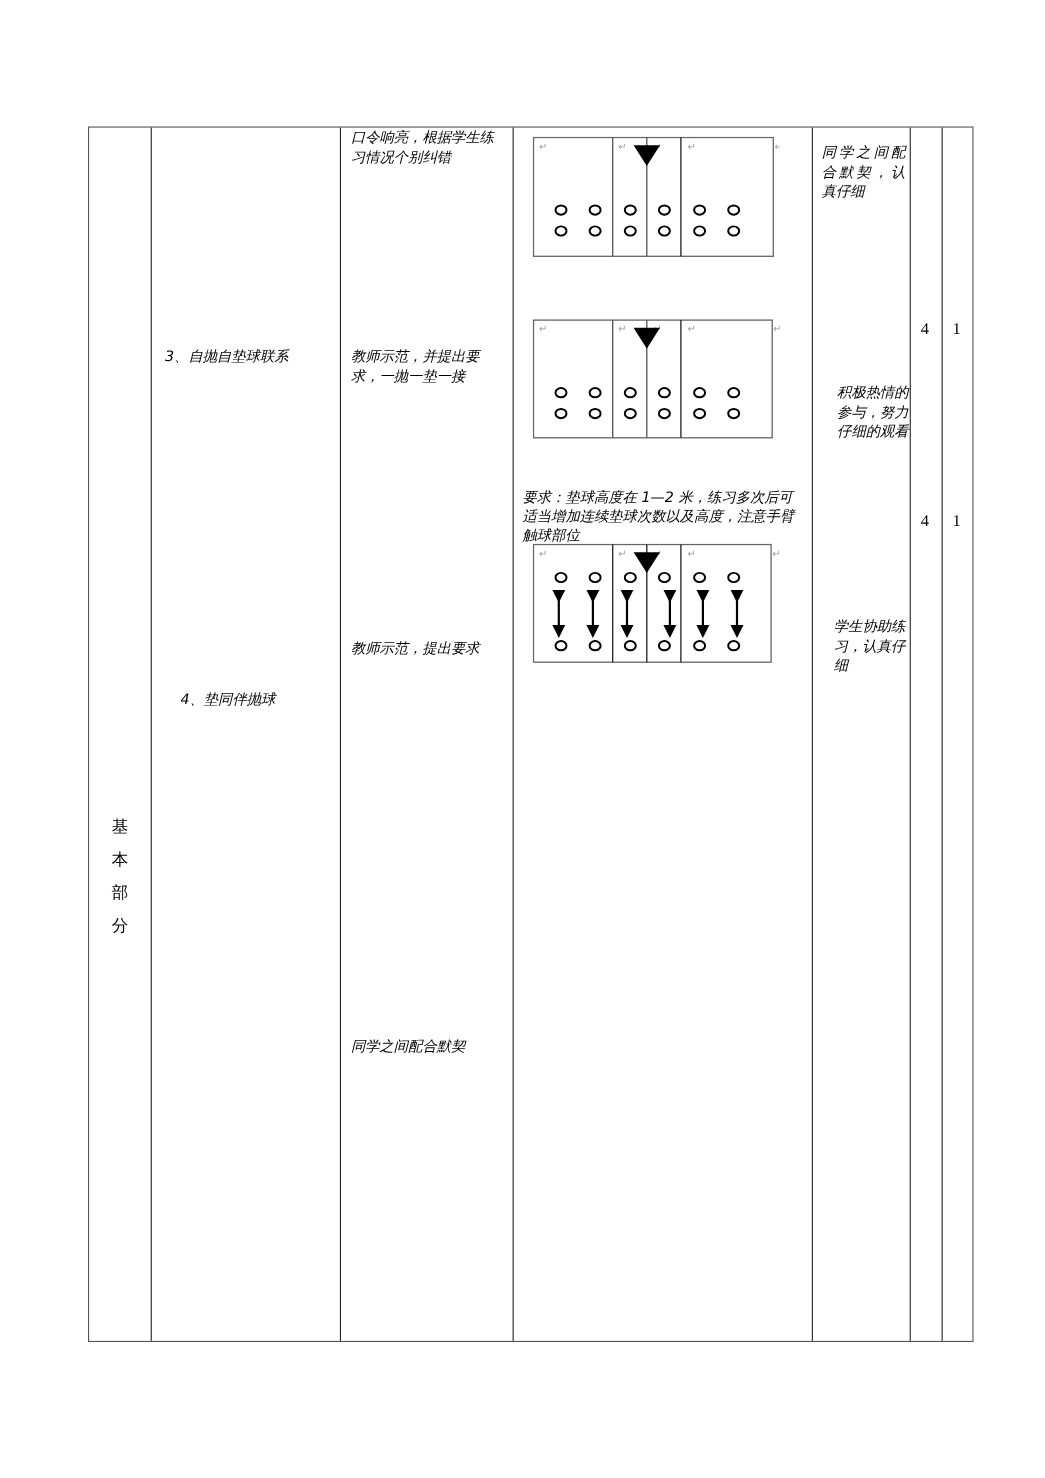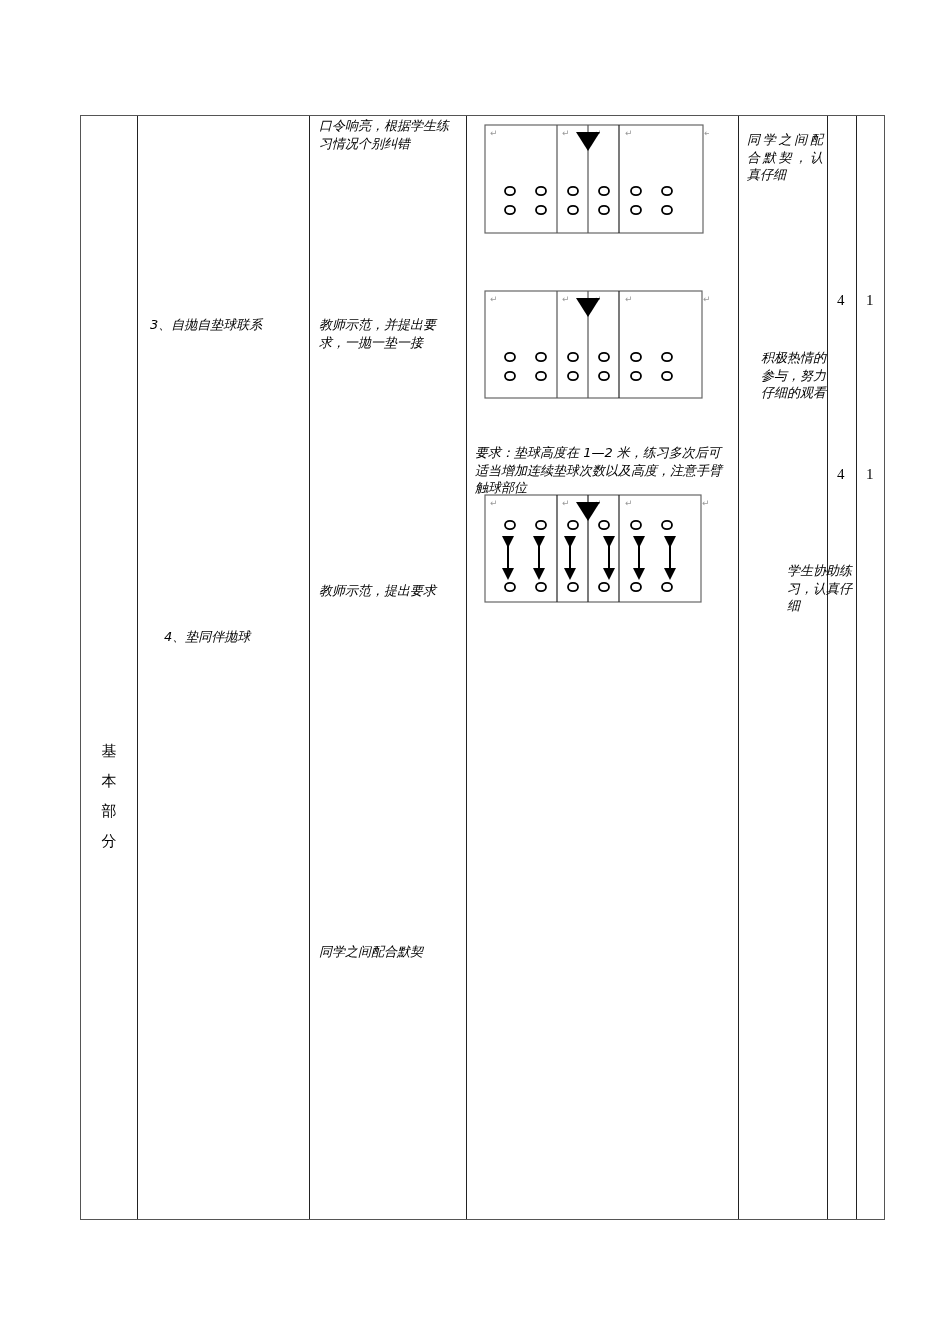--- a/index.html
+++ b/index.html
@@ -133,19 +133,19 @@
       <line x1="86" y1="48" x2="86" y2="80"></line>
         <line x1="125" y1="48" x2="125" y2="80"></line>
       <line x1="155" y1="48" x2="155" y2="80"></line>
         <line x1="186" y1="48" x2="186" y2="80"></line>
     </g>
   </svg>
 
 
   <div class="txt" style="left:666px; top:15px; width:76px; text-align:justify;">同学之间配合默契，认真仔细</div>
   <div class="txt" style="left:680px; top:233px; width:76px;">积极热情的参与，努力仔细的观看</div>
-  <div class="txt" style="left:706px; top:446px; width:76px;">学生协助练习，认真仔细</div>
+  <div class="txt" style="left:677px; top:446px; width:76px;">学生协助练习，认真仔细</div>
 
   <div class="num" style="left:756px; top:176px;">4</div>
   <div class="num" style="left:785px; top:176px;">1</div>
   <div class="num" style="left:756px; top:350px;">4</div>
   <div class="num" style="left:785px; top:350px;">1</div>
 </div>
 
 </body></html>

